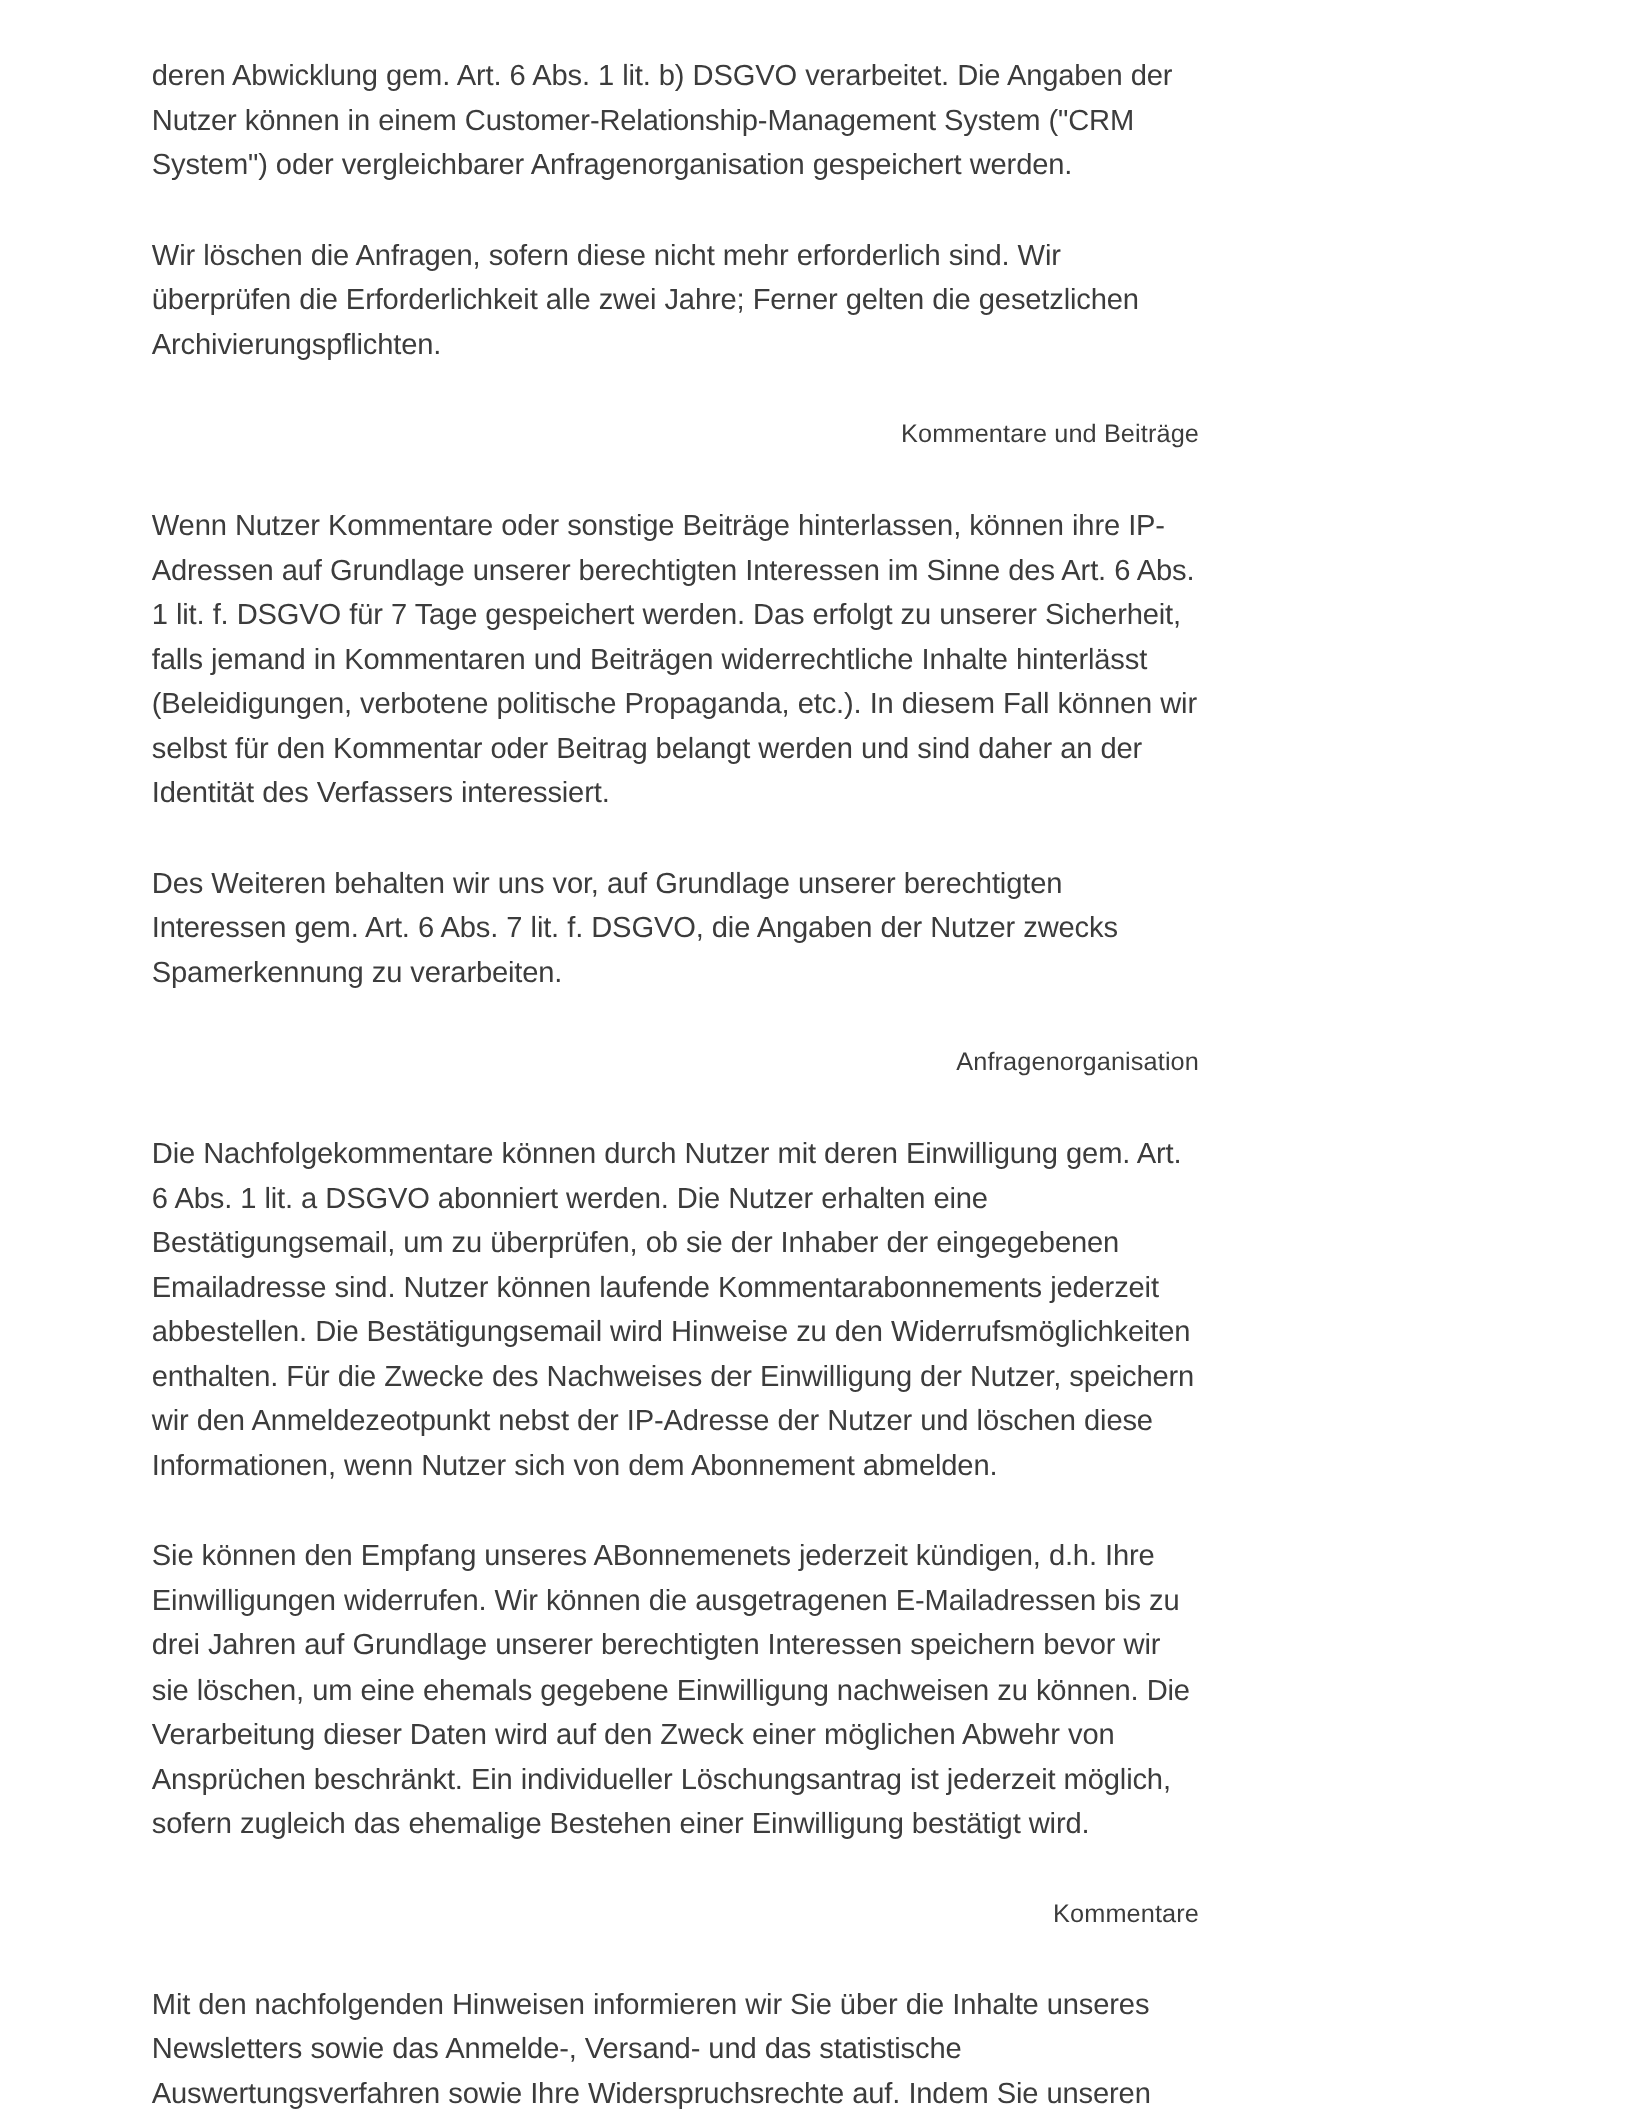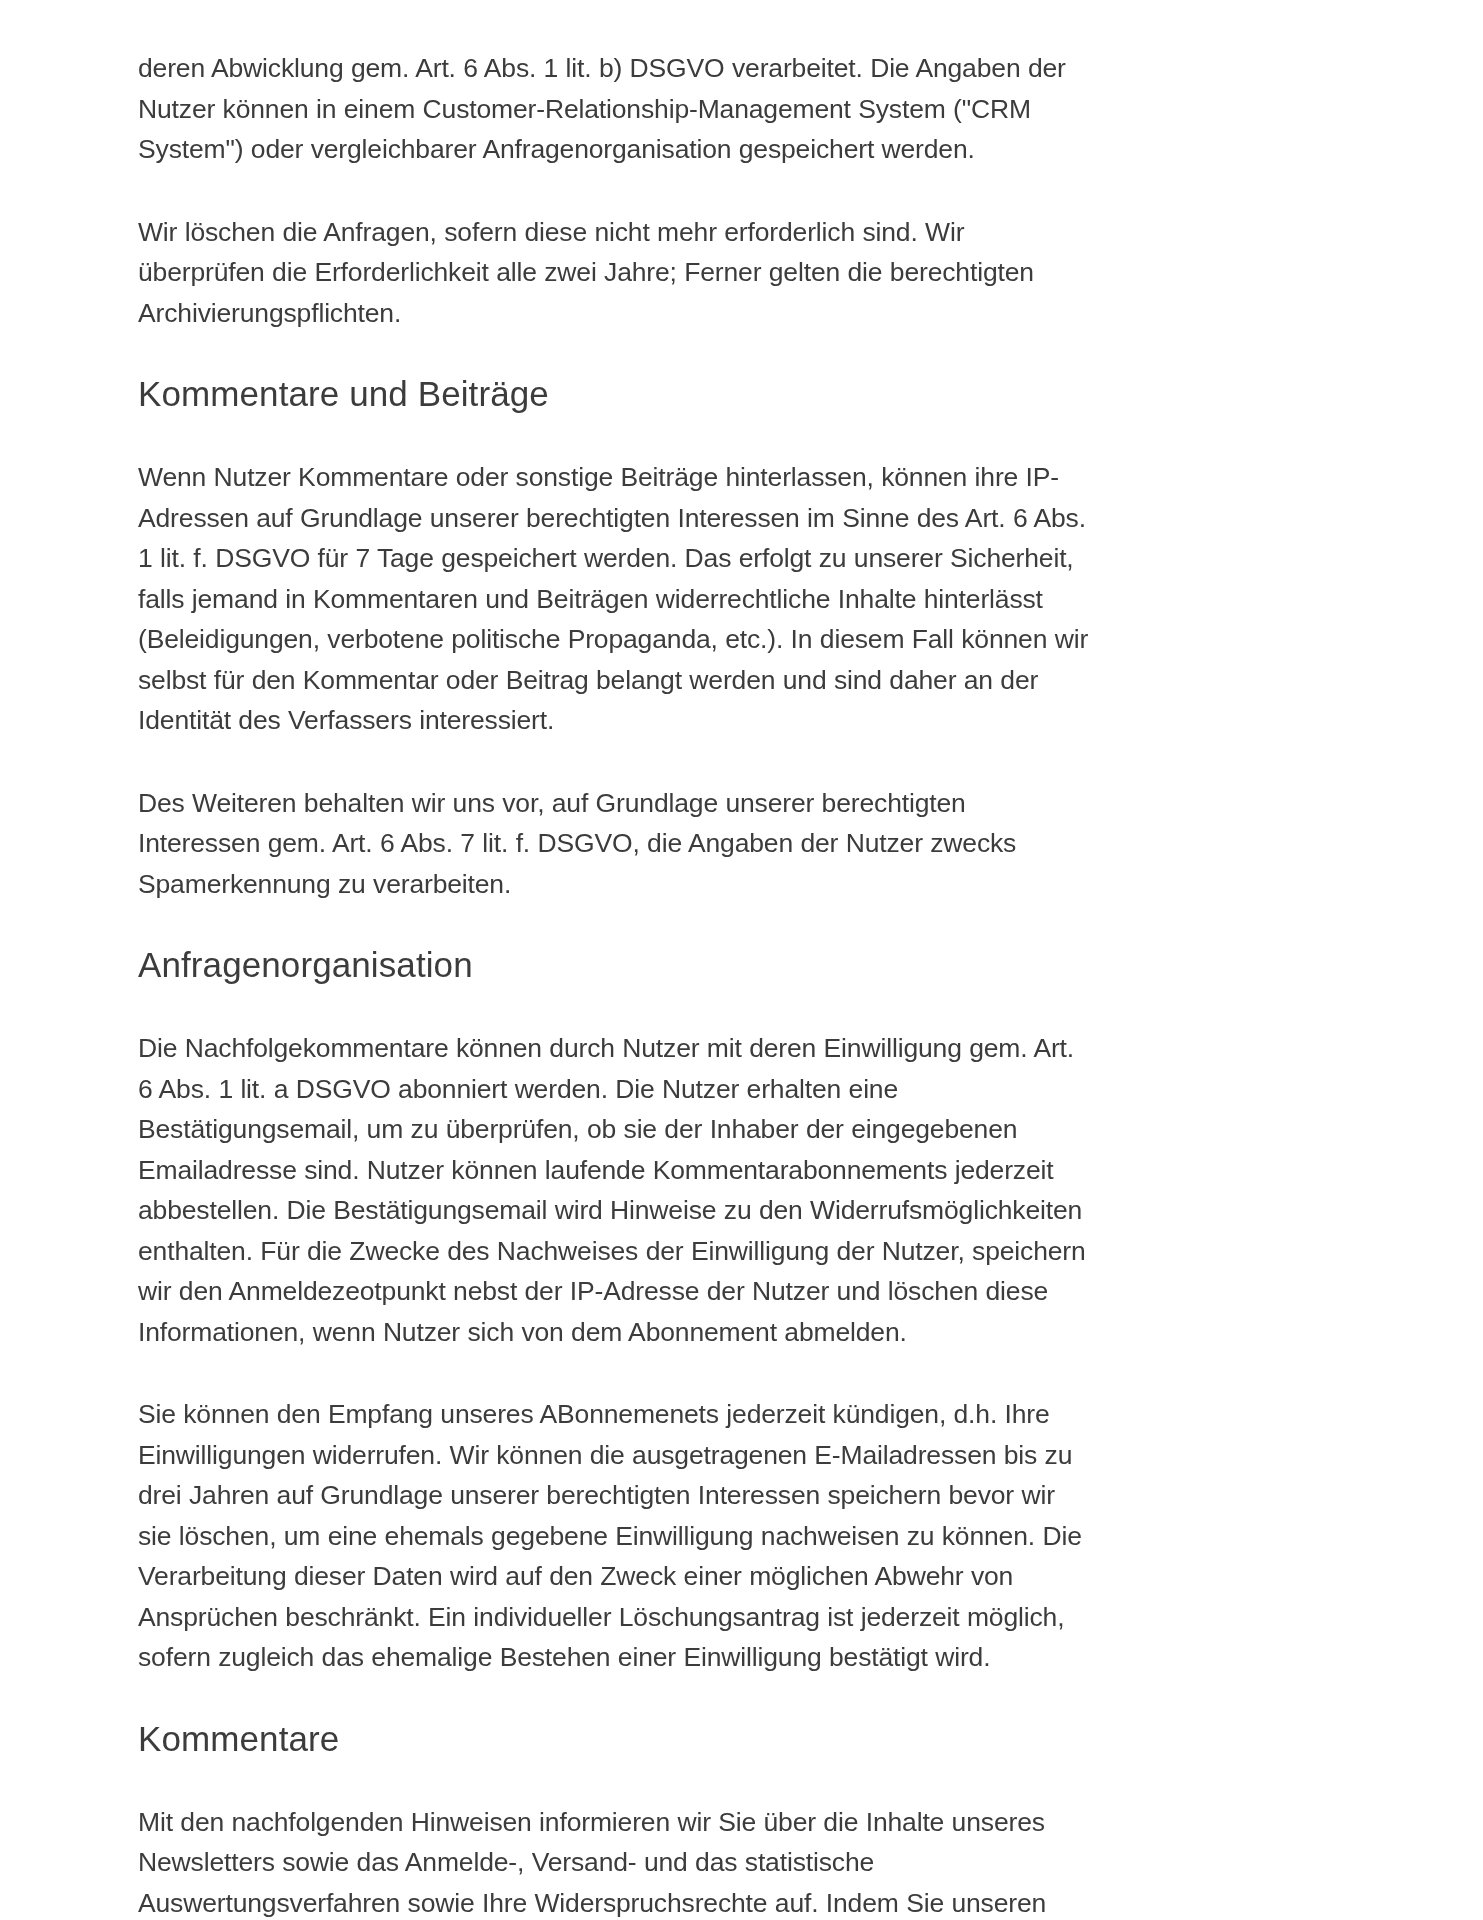--- a/index.html
+++ b/index.html
@@ -28,45 +28,46 @@
     margin: 0 0 42px 0;
     font-size: 26.5px;
     line-height: 40.5px;
     letter-spacing: -0.15px;
     color: #3c3c3c;
     text-align: left;
     word-spacing: 0.2px;
   }
   h2.heading {
     margin: 0 0 44px 0;
-    font-size: 35px;
+    font-size: 23px;
     line-height: 38px;
     font-weight: 400;
     color: #3c3c3c;
     letter-spacing: 0.1px;
+    text-align: right;
   }
   .gap-before-heading {
     margin-top: 56px;
   }
   .gap-before-heading-lg {
     margin-top: 64px;
   }
   .last-para {
     margin-bottom: 0;
   }
 </style>
 </head>
 <body>
 
 <div class="page">
   <article class="doc">
 
     <p class="para">deren Abwicklung gem. Art. 6 Abs. 1 lit. b) DSGVO verarbeitet. Die Angaben der Nutzer können in einem Customer-Relationship-Management System ("CRM System") oder vergleichbarer Anfragenorganisation gespeichert werden.</p>
 
-    <p class="para">Wir löschen die Anfragen, sofern diese nicht mehr erforderlich sind. Wir überprüfen die Erforderlichkeit alle zwei Jahre; Ferner gelten die berechtigten Archivierungspflichten.</p>
+    <p class="para">Wir löschen die Anfragen, sofern diese nicht mehr erforderlich sind. Wir überprüfen die Erforderlichkeit alle zwei Jahre; Ferner gelten die gesetzlichen Archivierungspflichten.</p>
 
     <h2 class="heading gap-before-heading">Kommentare und Beiträge</h2>
 
     <p class="para">Wenn Nutzer Kommentare oder sonstige Beiträge hinterlassen, können ihre IP-Adressen auf Grundlage unserer berechtigten Interessen im Sinne des Art. 6 Abs. 1 lit. f. DSGVO für 7 Tage gespeichert werden. Das erfolgt zu unserer Sicherheit, falls jemand in Kommentaren und Beiträgen widerrechtliche Inhalte hinterlässt (Beleidigungen, verbotene politische Propaganda, etc.). In diesem Fall können wir selbst für den Kommentar oder Beitrag belangt werden und sind daher an der Identität des Verfassers interessiert.</p>
 
     <p class="para">Des Weiteren behalten wir uns vor, auf Grundlage unserer berechtigten Interessen gem. Art. 6 Abs. 7 lit. f. DSGVO, die Angaben der Nutzer zwecks Spamerkennung zu verarbeiten.</p>
 
     <h2 class="heading gap-before-heading-lg">Anfragenorganisation</h2>
 
     <p class="para">Die Nachfolgekommentare können durch Nutzer mit deren Einwilligung gem. Art. 6 Abs. 1 lit. a DSGVO abonniert werden. Die Nutzer erhalten eine Bestätigungsemail, um zu überprüfen, ob sie der Inhaber der eingegebenen Emailadresse sind. Nutzer können laufende Kommentarabonnements jederzeit abbestellen. Die Bestätigungsemail wird Hinweise zu den Widerrufsmöglichkeiten enthalten. Für die Zwecke des Nachweises der Einwilligung der Nutzer, speichern wir den Anmeldezeotpunkt nebst der IP-Adresse der Nutzer und löschen diese Informationen, wenn Nutzer sich von dem Abonnement abmelden.</p>

